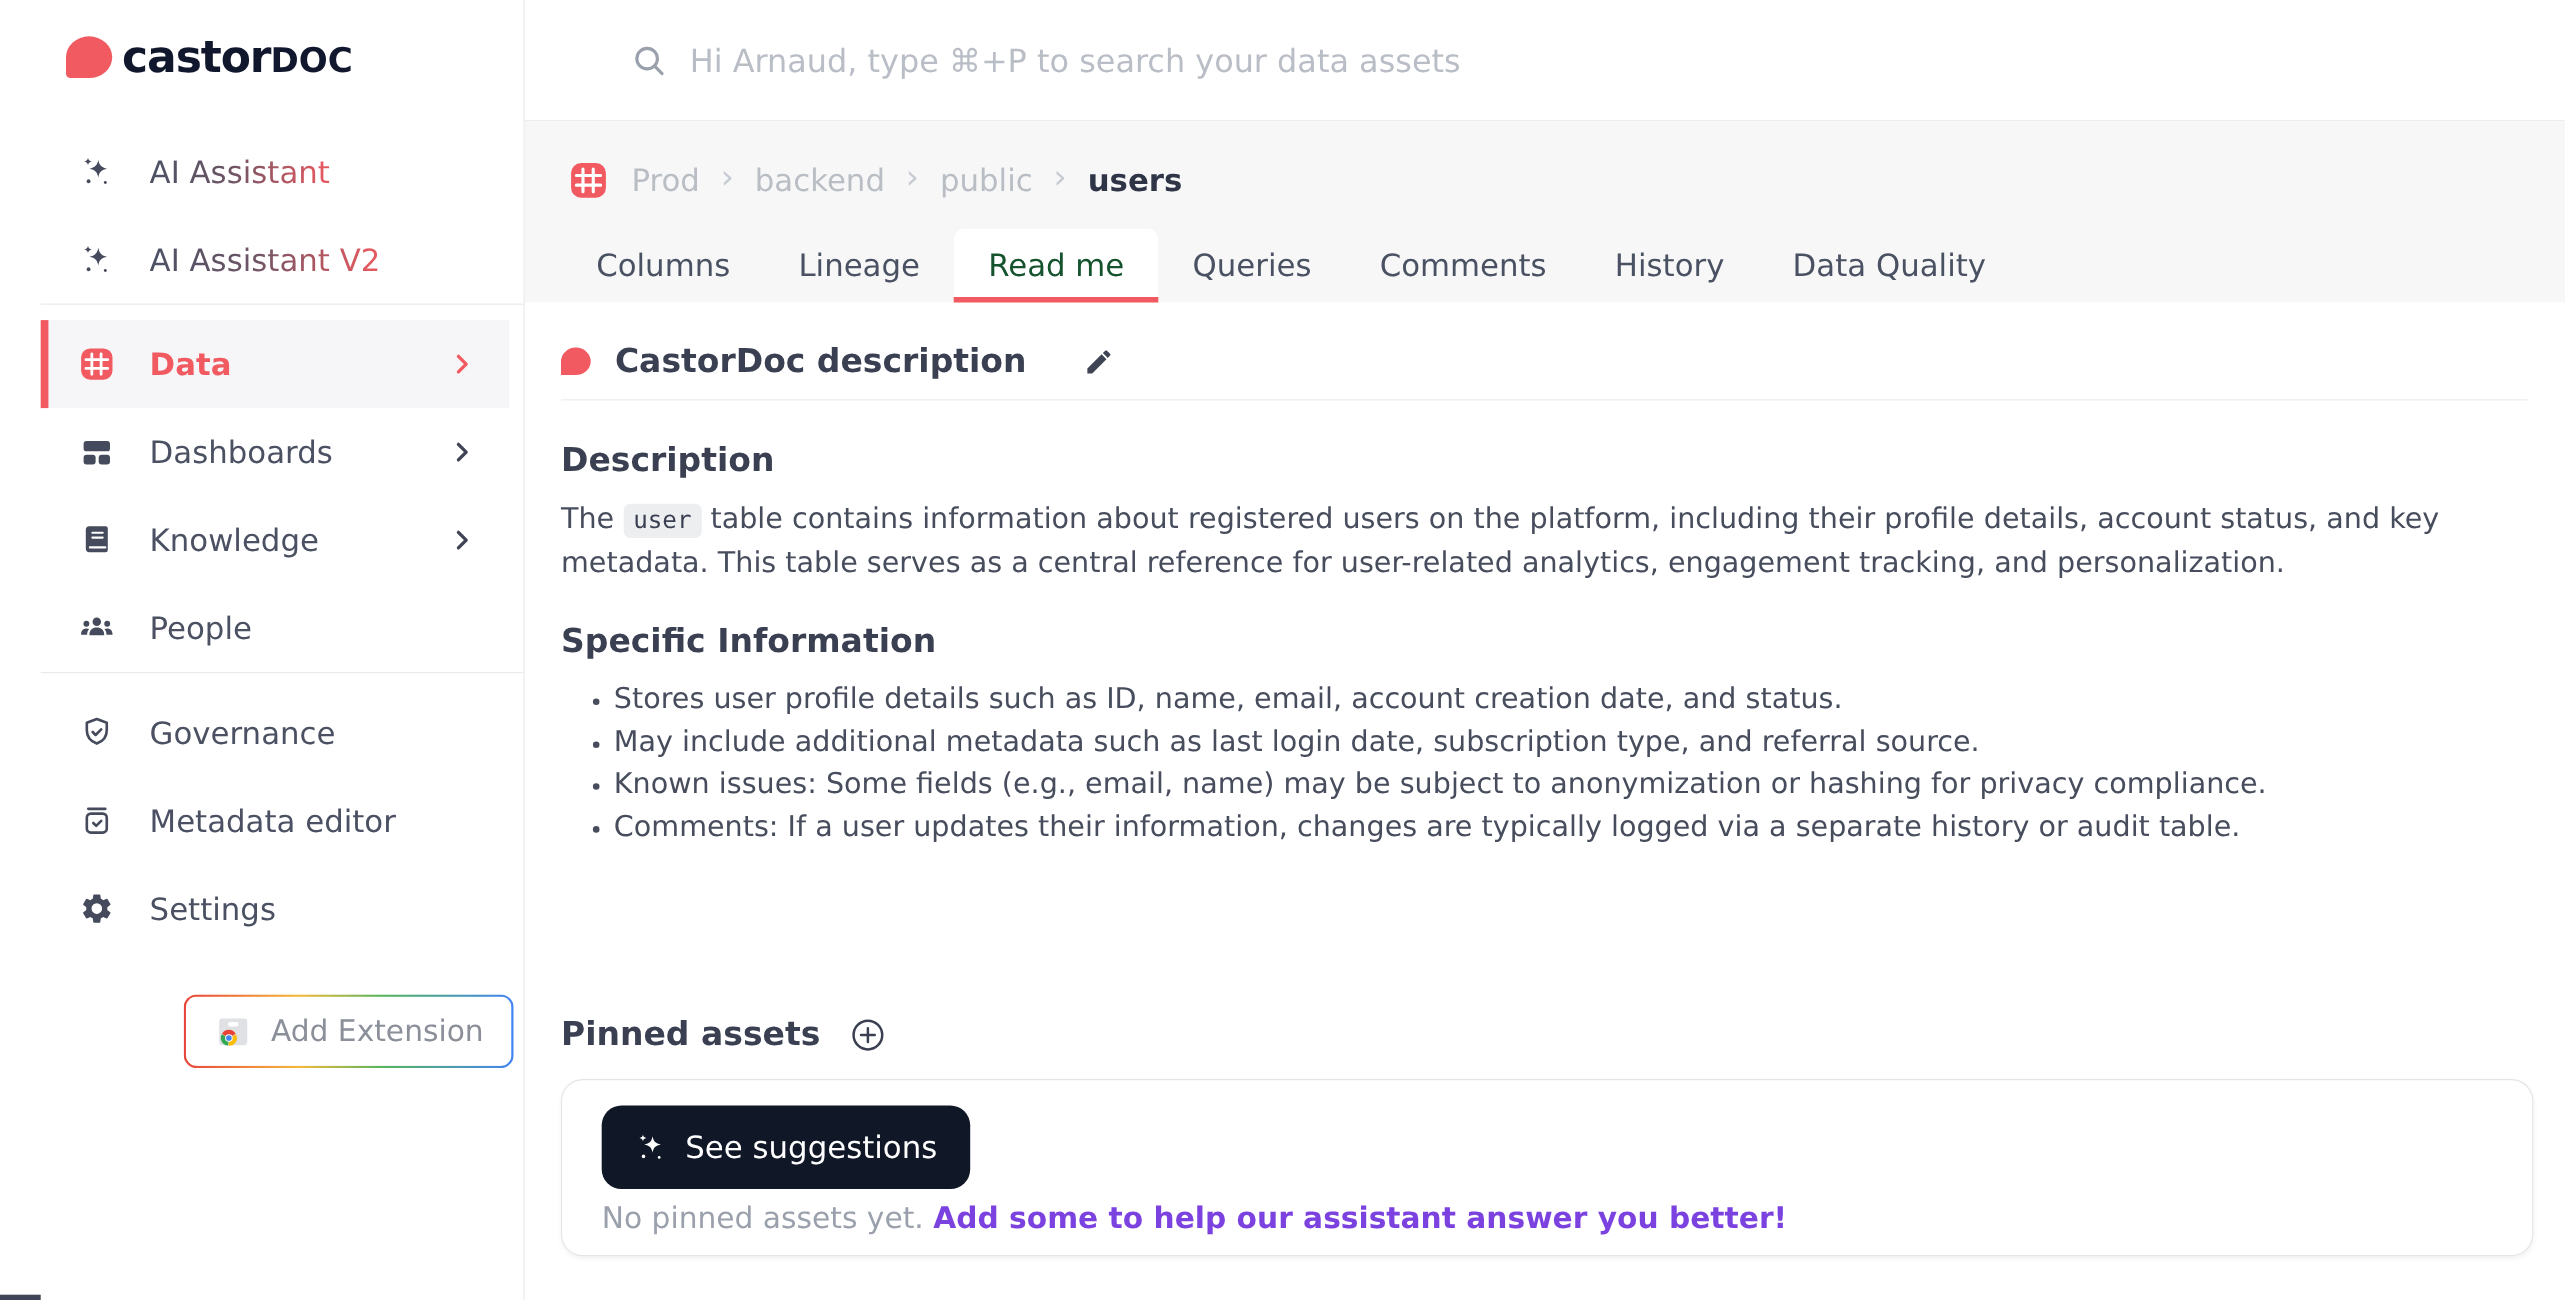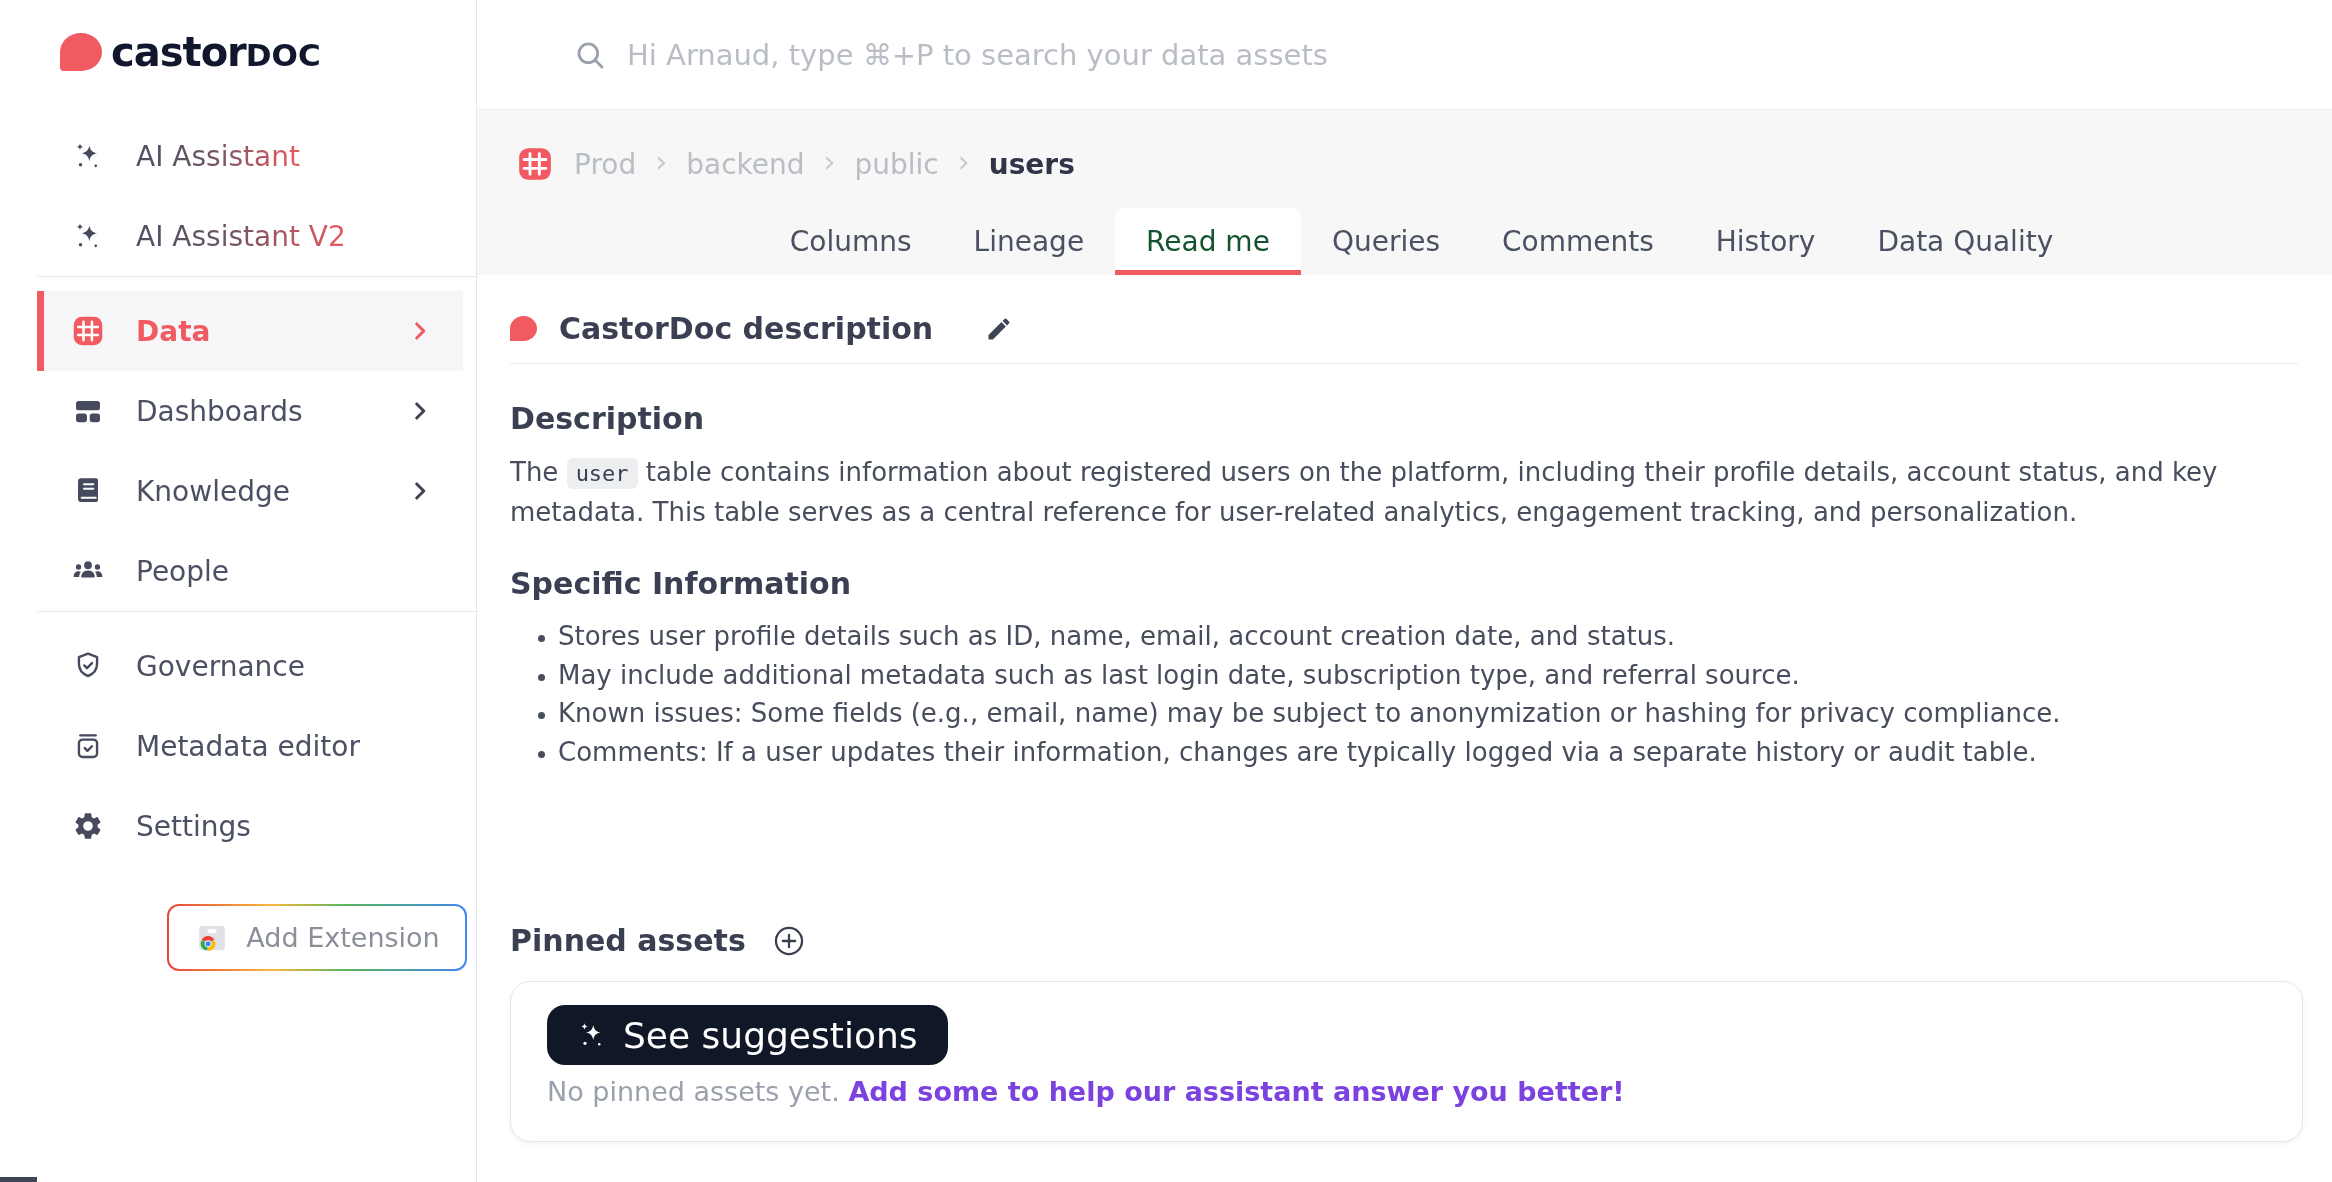--- a/index.html
+++ b/index.html
@@ -52,21 +52,21 @@
   .search-icon { color:#9ba1ac; margin-right:20px; }
   .search-input { border:none; outline:none; font-family:inherit; font-size:29px; color:#3a4052; width:1100px; background:transparent; }
   .search-input::placeholder { color:var(--muted); }
 
   .strip { background:var(--strip); height:165px; flex:0 0 auto; }
   .breadcrumb { display:flex; align-items:center; gap:19px; padding:26px 0 0 38px; height:82px; }
   .bc-icon { width:40px; height:40px; flex:0 0 auto; }
   .bc-item { font-size:28px; color:#b9bdc4; cursor:pointer; }
   .bc-sep { font-size:30px; color:#c6cad1; line-height:1; padding-bottom:4px; }
   .bc-current { font-size:28px; color:#2f3547; font-weight:700; }
-  .tabs { display:flex; align-items:stretch; height:67px; padding-left:34px; margin-top:16px;justify-content:center; }
+  .tabs { display:flex; align-items:stretch; height:67px; padding-left:34px; margin-top:16px; }
   .tab { position:relative; display:flex; align-items:center; padding:0 31px; font-size:28px; color:#4a5162; cursor:pointer; }
   .tab.active { background:#fff; border-radius:10px 10px 0 0; color:#14532d; font-weight:400; }
   .tab.active::after { content:""; position:absolute; left:0; right:0; bottom:0; height:5px; background:var(--accent); }
 
   .content { padding:0 34px 0 33px; flex:1 1 auto; background:#fff; }
   .doc-head { display:flex; align-items:center; gap:22px; margin-top:36px; }
   .doc-blob { width:27px; height:25px; background:var(--accent); border-radius:50% 50% 50% 0; }
   .doc-title { font-size:30px; font-weight:700; color:var(--heading); }
   .edit-icon { margin-left:30px; color:#3f4554; cursor:pointer; }
   .rule { border:none; border-top:1px solid var(--line); margin-top:17px; }
@@ -79,23 +79,23 @@
   .bullets li { font-size:26px; line-height:38.5px; color:var(--text); }
   .bullets li::marker { color:var(--text); font-size:22px; }
 
   .pinned-head { display:flex; align-items:center; gap:26px; margin-top:152px; }
   .plus-icon { color:#3a4052; cursor:pointer; }
   .pinned-card {
     margin-top:23px; width:1793px; height:161px; border:1.5px solid #e3e5e9; border-radius:20px;
     box-shadow:0 2px 5px rgba(16,24,40,.05); padding:23px 30px 0 36px; background:#fff;
   }
   .suggest-btn {
-    display:inline-flex; align-items:center; gap:16px; height:60px; padding:0 30px;
+    display:inline-flex; align-items:center; gap:16px; height:76px; padding:0 30px;
     background:var(--navy); color:#fff; border:none; border-radius:18px; cursor:pointer;
-    font-family:inherit; font-size:36px;
+    font-family:inherit; font-size:28px;
   }
   .empty-line { margin-top:11px; font-size:27px; color:#9aa0ac; }
   .empty-link { color:var(--purple); font-weight:600; cursor:pointer; text-decoration:none; }
 </style>
 </head>
 <body>
 
 <div class="page" style="--accent: #F05A60; --navy: #101828; --purple: #7C42E0;">
 
   <aside class="sidebar">

